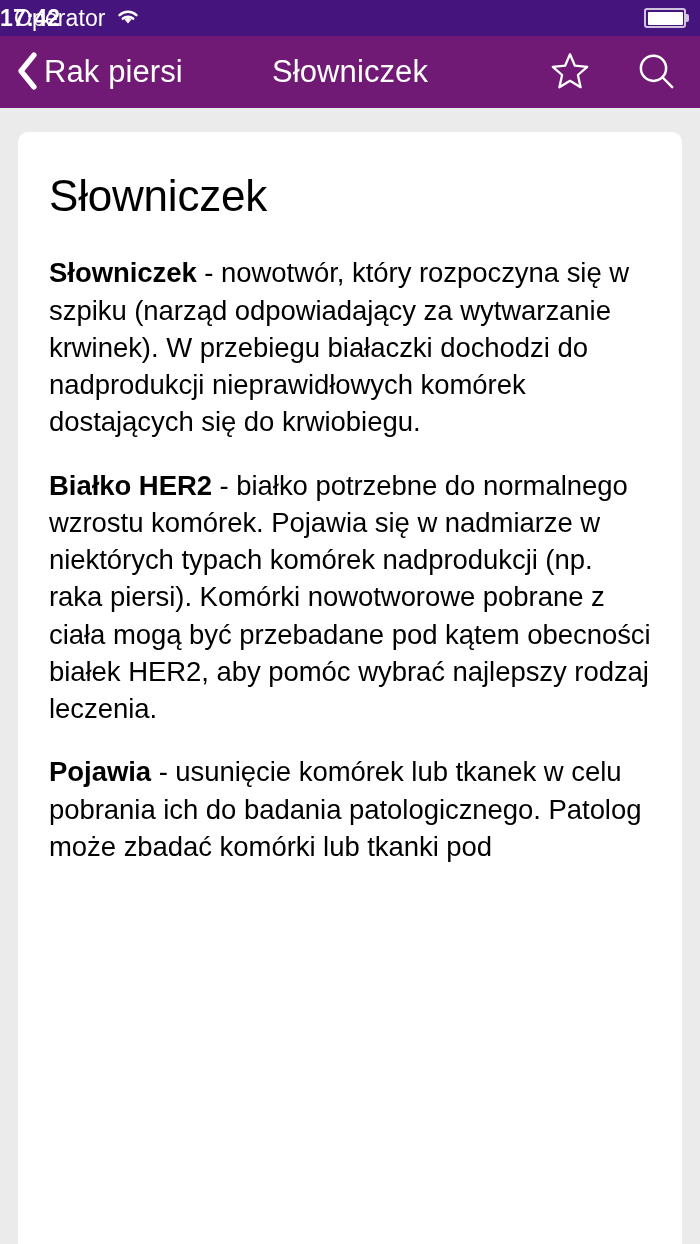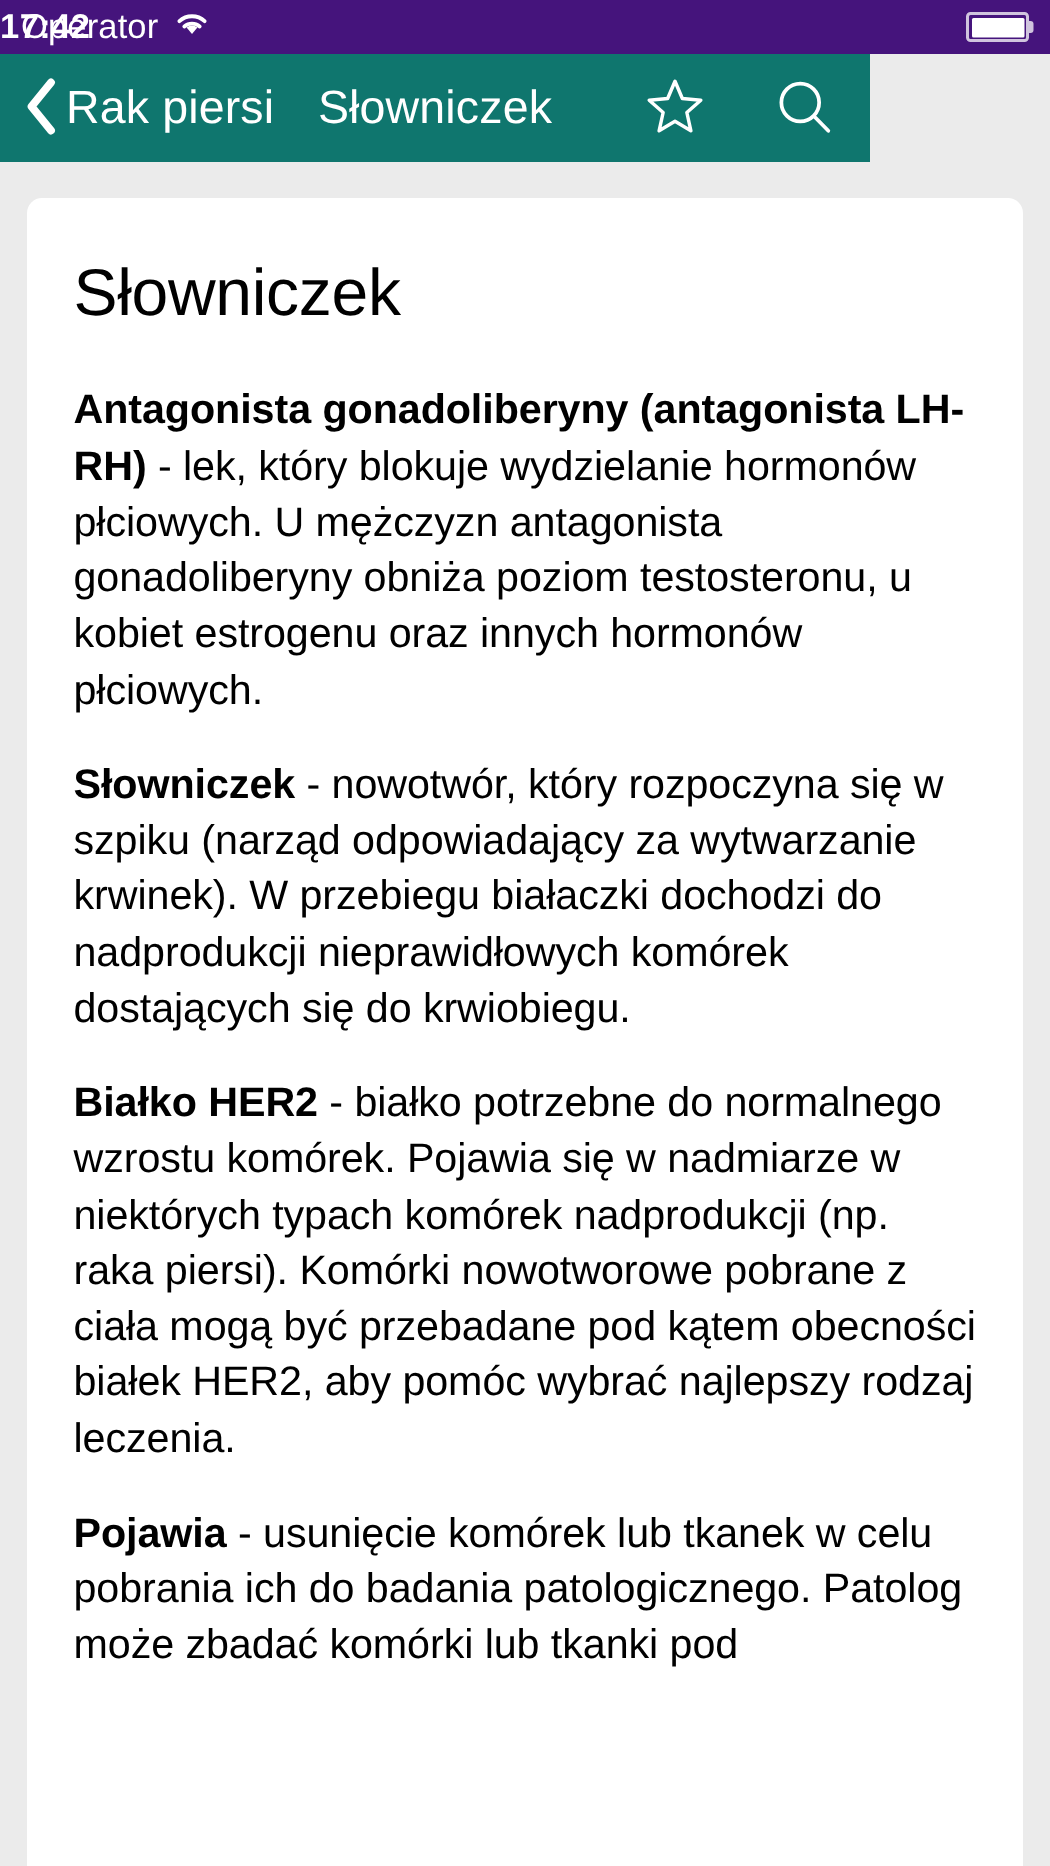--- a/index.html
+++ b/index.html
@@ -77,23 +77,23 @@
     width: 3px;
     height: 8px;
     background: rgba(255,255,255,0.75);
     border-radius: 0 2px 2px 0;
   }
 
   
   .nav-bar {
     position: absolute;
     top: 36px; left: 0;
-    width: 580px;
-    height: 72px;
-    background: #0f766e;
+    width: 700px;
+    height: 72px;
+    background: #701a75;
     color: #ffffff;
   }
   .nav-back {
     position: absolute;
     left: 16px;
     top: 0;
     height: 72px;
     display: flex;
     align-items: center;
     gap: 6px;
@@ -229,19 +229,18 @@
         </svg>
       </span>
     </button>
   </div>
 </div>
 
 <div class="content-card">
   <div class="card-inner">
     <h1 class="page-heading">Słowniczek</h1>
     <div id="entries-container">
-        <p class="glossary-entry"><span class="term">Antagonista gonadoliberyny (antagonista LH-RH)</span><span> - lek, który blokuje wydzielanie hormonów płciowych. U mężczyzn antagonista gonadoliberyny obniża poziom testosteronu, u kobiet estrogenu oraz innych hormonów płciowych.</span></p>
         <p class="glossary-entry"><span class="term">Słowniczek</span><span> - nowotwór, który rozpoczyna się w szpiku (narząd odpowiadający za wytwarzanie krwinek). W przebiegu białaczki dochodzi do nadprodukcji nieprawidłowych komórek dostających się do krwiobiegu.</span></p>
         <p class="glossary-entry"><span class="term">Białko HER2</span><span> - białko potrzebne do normalnego wzrostu komórek. Pojawia się w nadmiarze w niektórych typach komórek nadprodukcji (np. raka piersi). Komórki nowotworowe pobrane z ciała mogą być przebadane pod kątem obecności białek HER2, aby pomóc wybrać najlepszy rodzaj leczenia.</span></p>
         <p class="glossary-entry"><span class="term">Pojawia</span><span> - usunięcie komórek lub tkanek w celu pobrania ich do badania patologicznego. Patolog może zbadać komórki lub tkanki pod</span></p>
       </div>
   </div>
 </div>
 
 </body></html>

